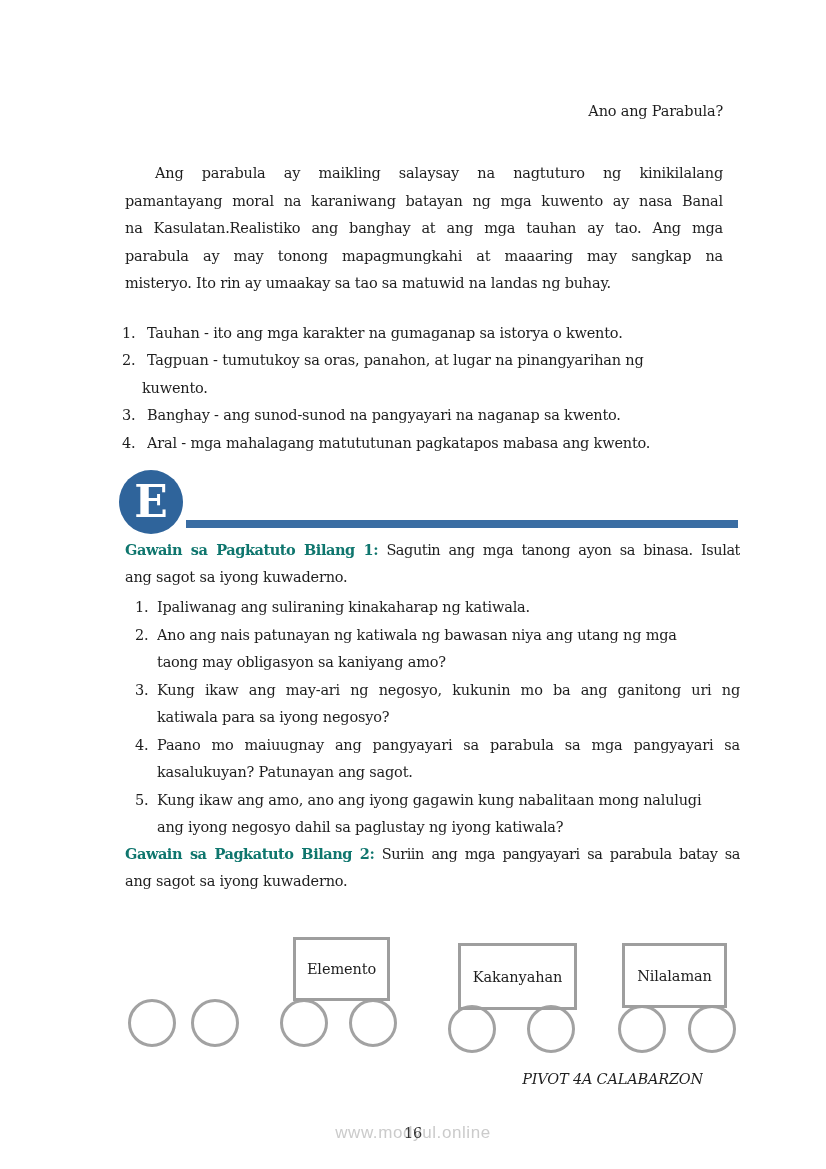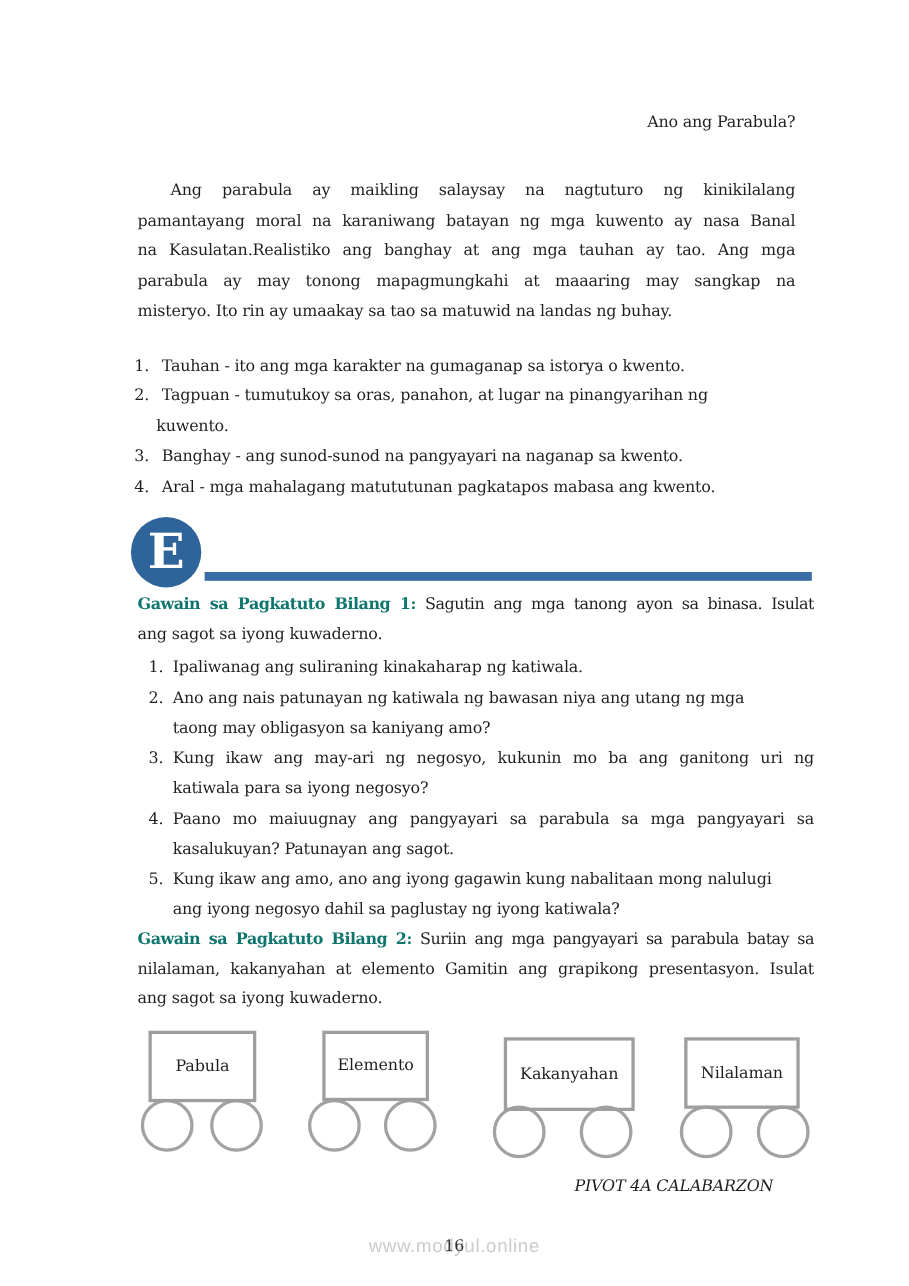--- a/index.html
+++ b/index.html
@@ -131,28 +131,24 @@
       <div class="flex1 ln">Kung ikaw ang amo, ano ang iyong gagawin kung nabalitaan mong nalulugi</div>
     </div>
     <div class="ln cont22">ang iyong negosyo dahil sa paglustay ng iyong katiwala?</div>
   </div>
 
   <div class="abs" style="left:125px; top:840px; width:615px;">
     <div class="ln jl tight">
       <b>Gawain sa Pagkatuto Bilang 2:</b>
       <span>Suriin ang mga pangyayari sa parabula batay sa</span>
     </div>
-    <div class="ln jl">nilalaman, kakanyahan at elemento Gamitin ang grapikong presentasyon. Isulat</div>
     <div class="ln">ang sagot sa iyong kuwaderno.</div>
   </div>
 
   <div class="car-group" style="left:128px; top:937px; width:113px; height:112px;">
-    <div class="car-box" style="left:7px; top:0; width:98px; height:65px;">
-      <span>Pabula</span>
-    </div>
     <div class="wheel" style="left:0; top:62px;"></div>
     <div class="wheel" style="left:63px; top:62px;"></div>
   </div>
   <div class="car-group" style="left:448px; top:943px; width:130px; height:112px;">
     <div class="car-box" style="left:10px; top:0; width:119px; height:67px;">
       <span>Kakanyahan</span>
     </div>
     <div class="wheel" style="left:0; top:62px;"></div>
     <div class="wheel" style="left:79px; top:62px;"></div>
   </div>

